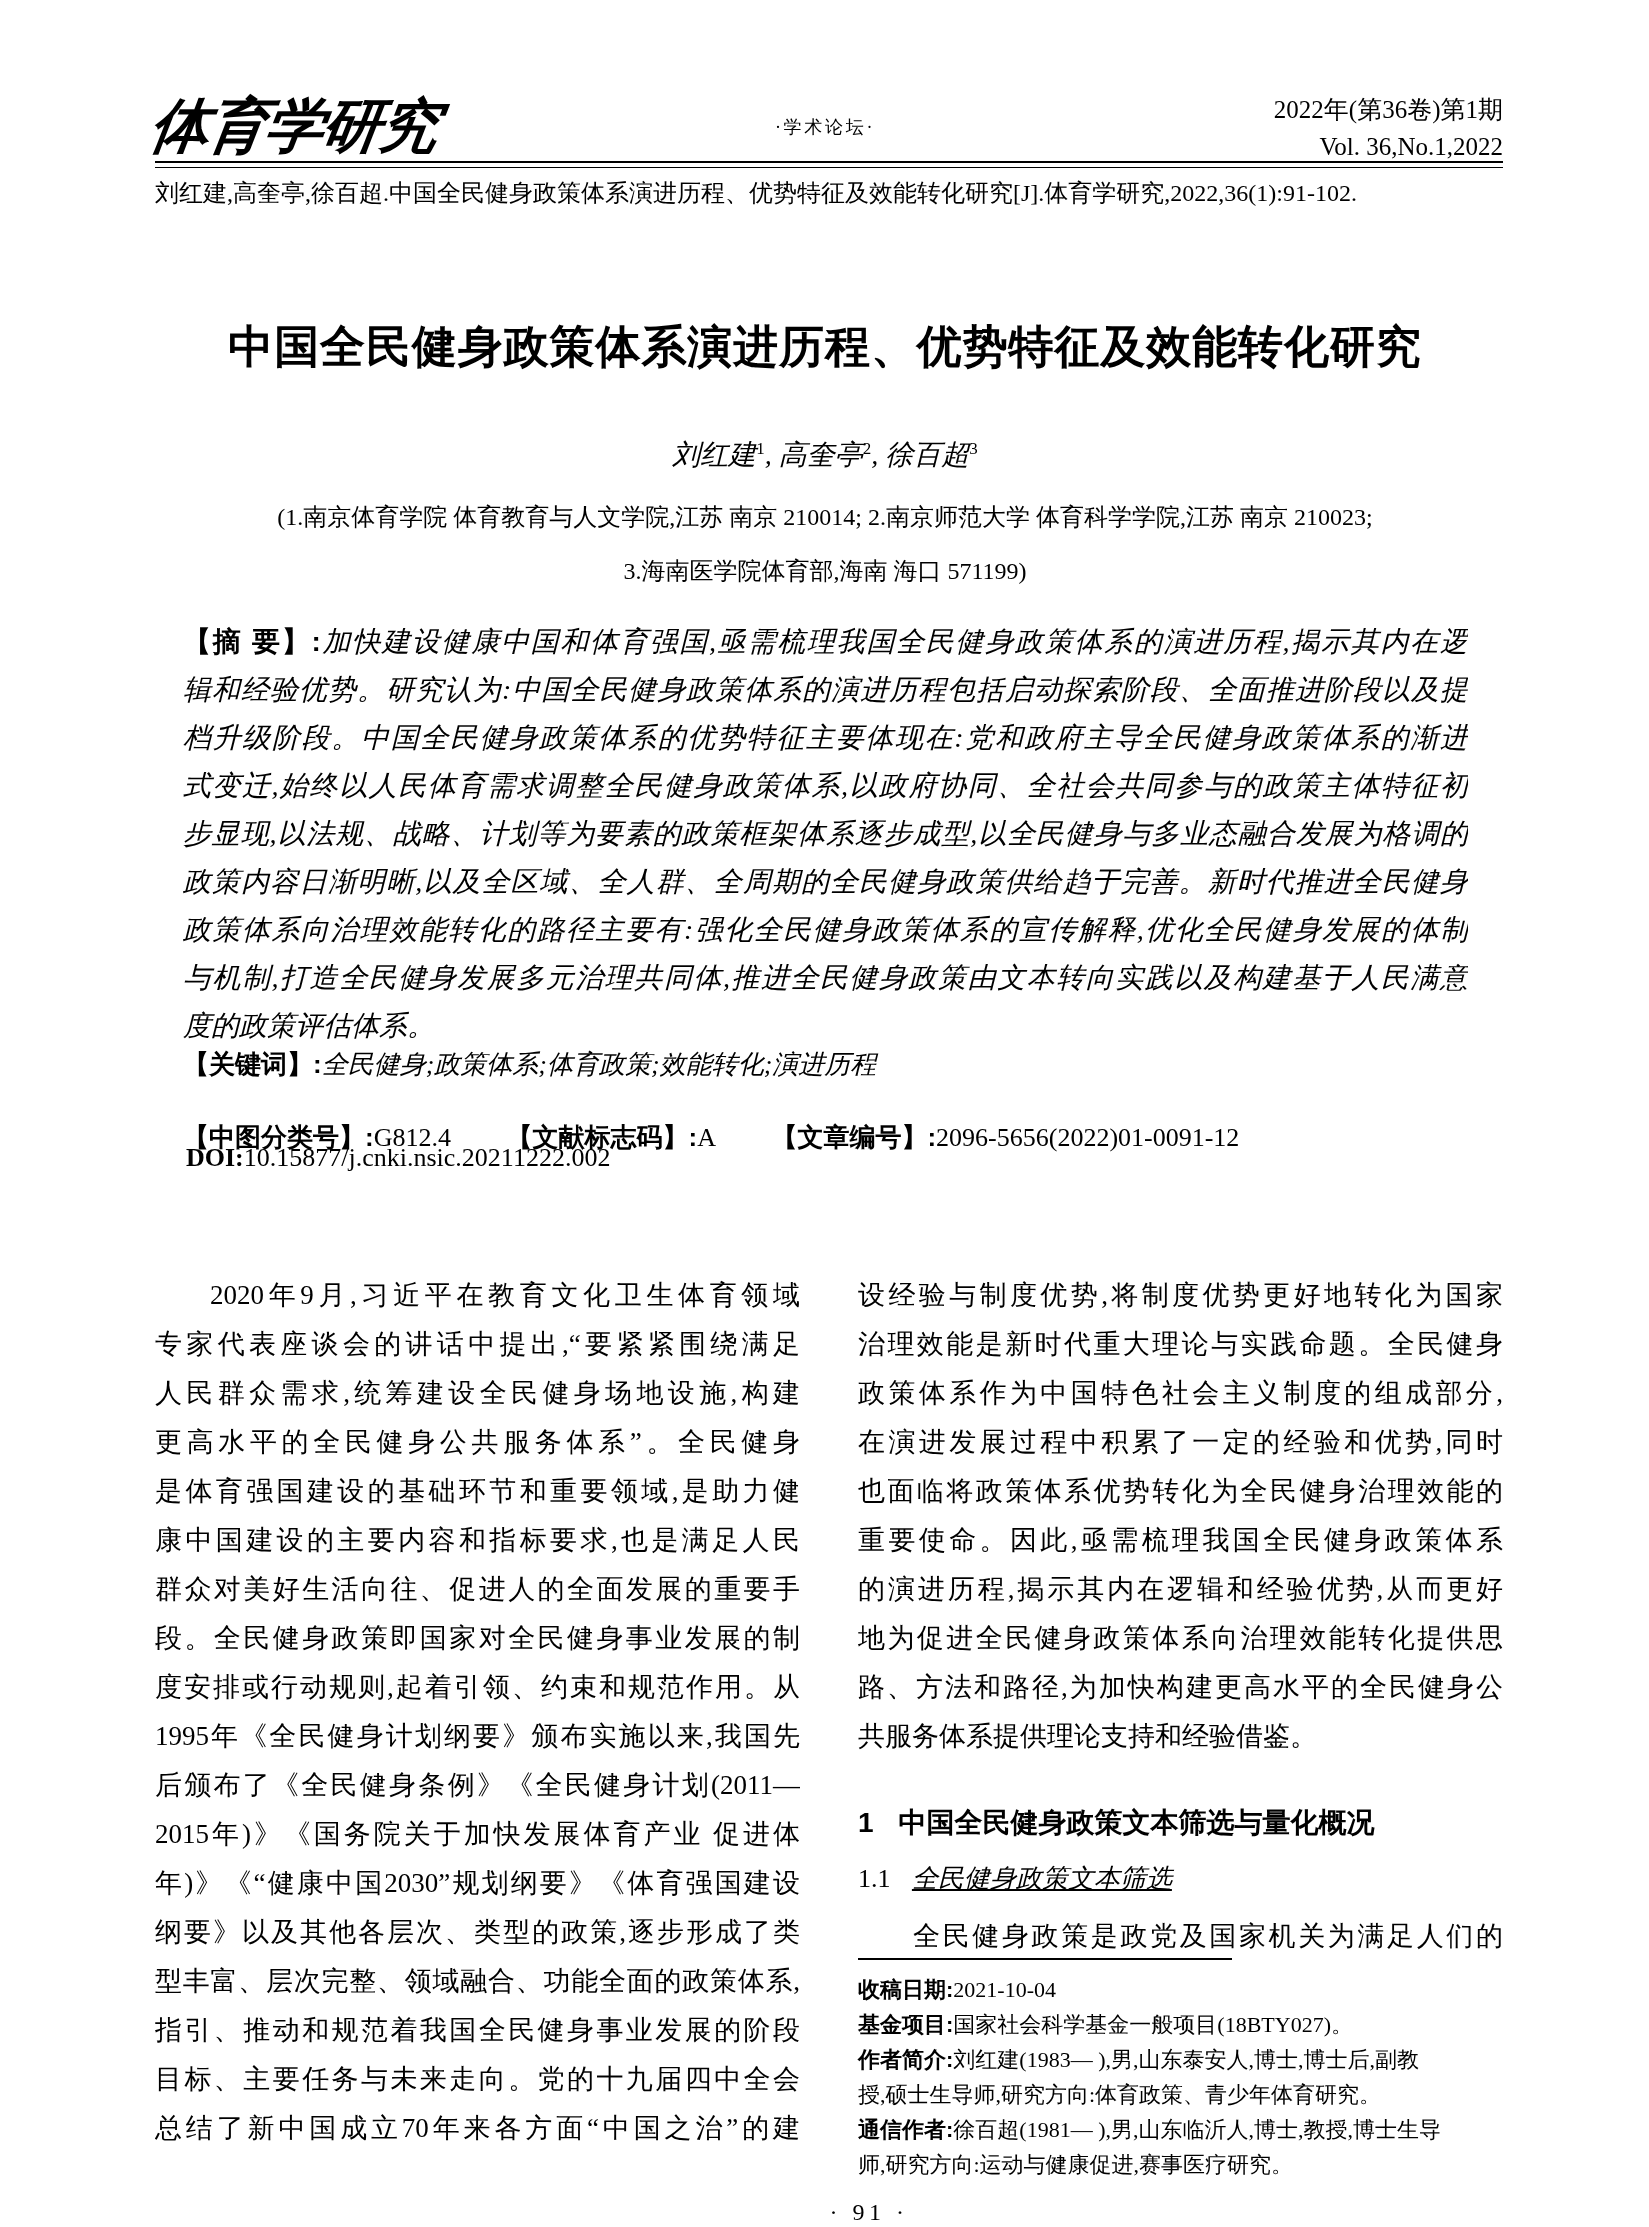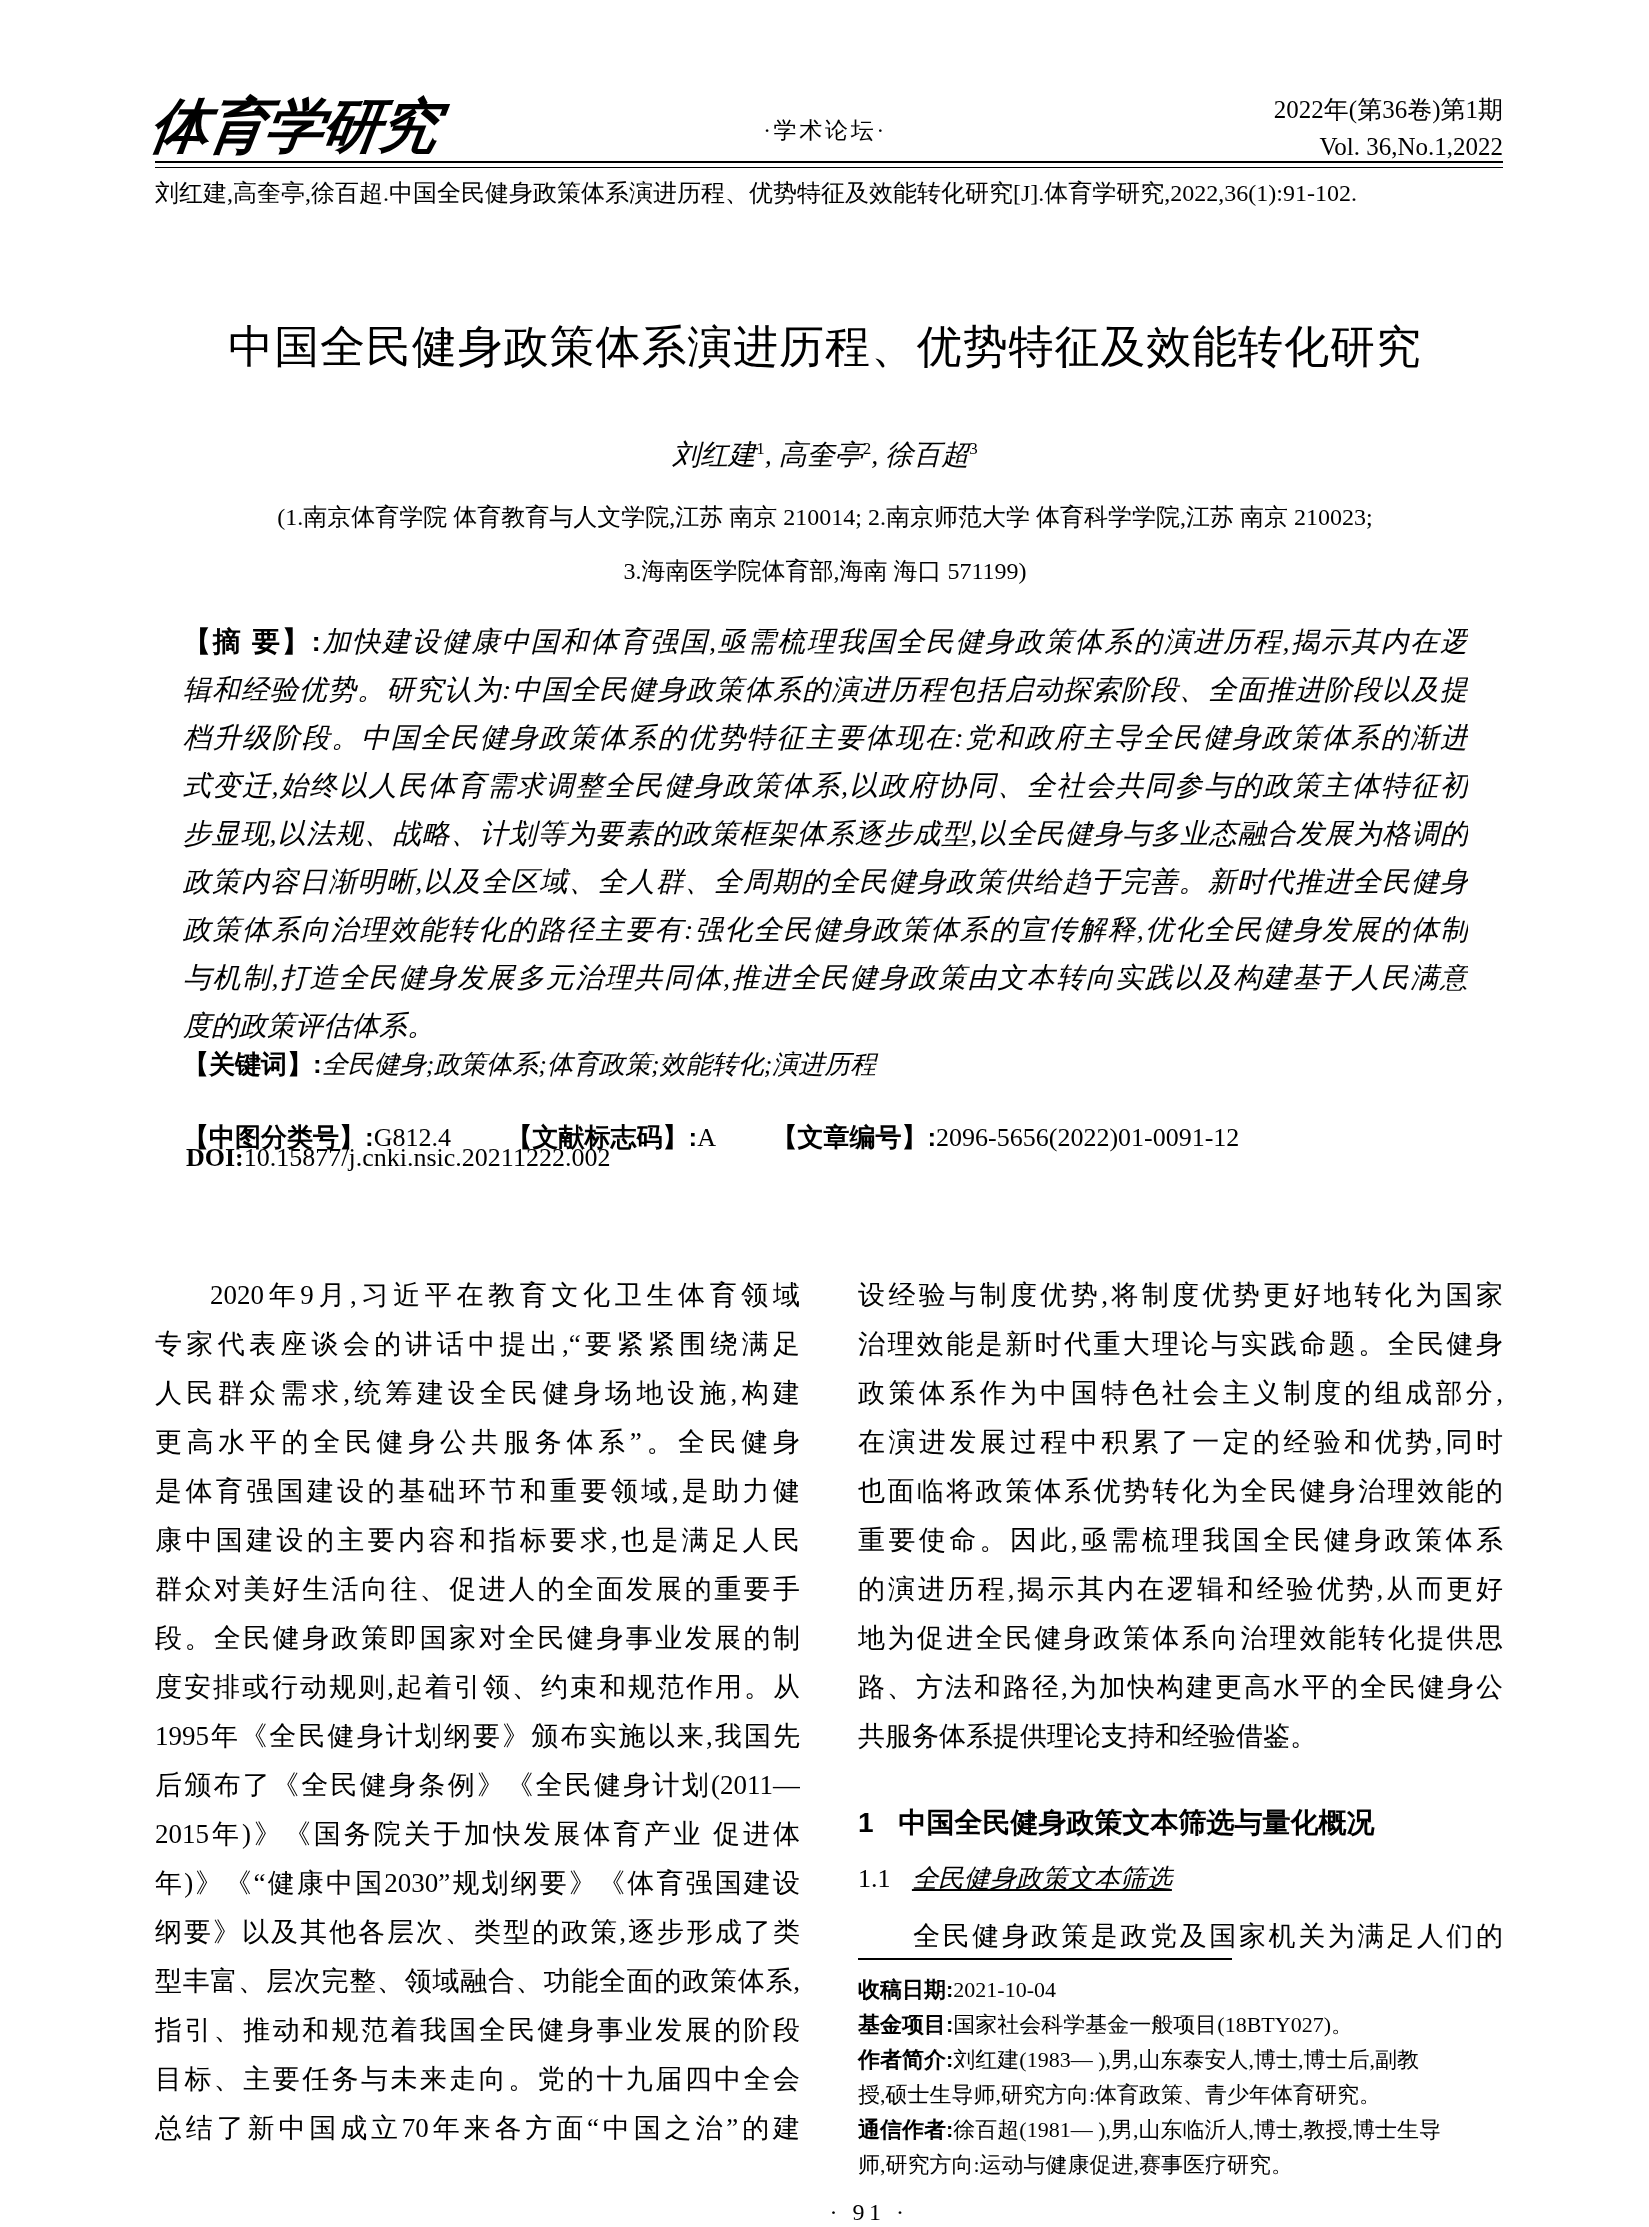--- a/index.html
+++ b/index.html
@@ -8,26 +8,26 @@
     font-family:"Liberation Serif","DejaVu Serif",serif;overflow:hidden;
   }
   .sans{font-family:"Liberation Sans","DejaVu Sans",sans-serif;}
   .kai{font-style:italic;}
   .b{font-weight:bold;}
   
   .logo{
     position:absolute;left:151px;top:87px;font-size:59px;font-weight:bold;font-style:italic;
     letter-spacing:-1.8px;transform:skewX(-8deg);white-space:nowrap;
   }
-  .forum{position:absolute;left:0;top:115px;width:100%;text-align:center;font-size:23px;letter-spacing:2.7px;}
+  .forum{position:absolute;left:0;top:115px;width:100%;text-align:center;font-size:18px;letter-spacing:2.7px;}
   .issue{position:absolute;top:91px;right:147px;text-align:right;font-size:25px;line-height:37px;}
   .hrule{position:absolute;left:155px;right:147px;top:161px;height:4px;border-top:2.7px solid #000;border-bottom:1.3px solid #000;}
   .citation{position:absolute;left:155px;top:177px;font-size:24px;white-space:nowrap;}
   
-  .title{position:absolute;left:0;top:317px;width:100%;text-align:center;font-size:45px;font-weight:normal;letter-spacing:0.9px;}
+  .title{position:absolute;left:0;top:317px;width:100%;text-align:center;font-size:45px;font-weight:bold;letter-spacing:0.9px;}
   .authors{position:absolute;left:0;top:436px;width:100%;text-align:center;font-size:28px;}
   .authors sup{font-size:17px;font-style:normal;vertical-align:super;line-height:0;}
   .affil{position:absolute;left:0;top:490px;width:100%;text-align:center;font-size:24px;line-height:54px;}
   
   .abs{position:absolute;left:183px;top:618px;width:1285px;font-size:28px;}
   .aline{height:48px;line-height:48px;text-align:justify;text-align-last:justify;overflow:hidden;}
   .aline.pend{text-align-last:left;}
   .abslabel{font-weight:bold;font-style:normal;font-family:"Liberation Sans","DejaVu Sans",sans-serif;}
   .kw{position:absolute;left:183px;top:1047px;font-size:26px;white-space:nowrap;}
   .clc{position:absolute;left:183px;top:1120px;font-size:26px;white-space:nowrap;}

